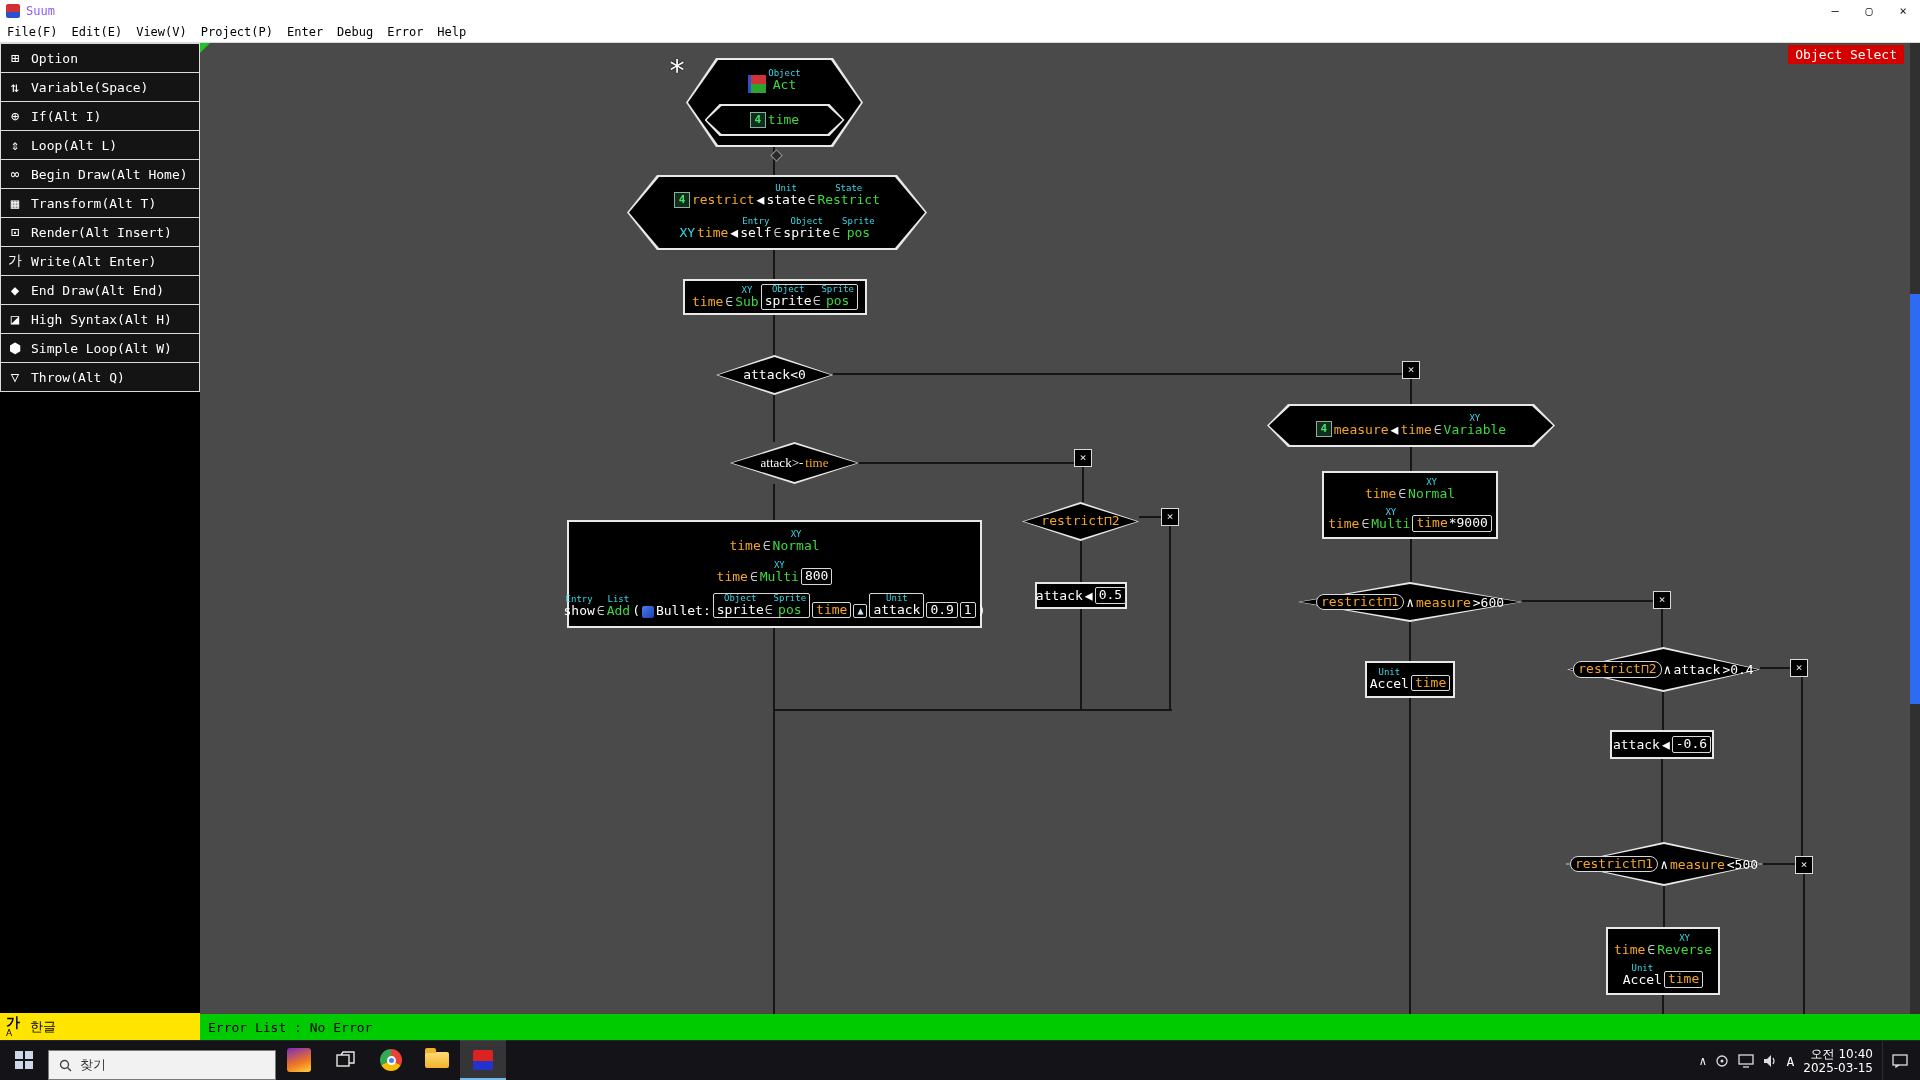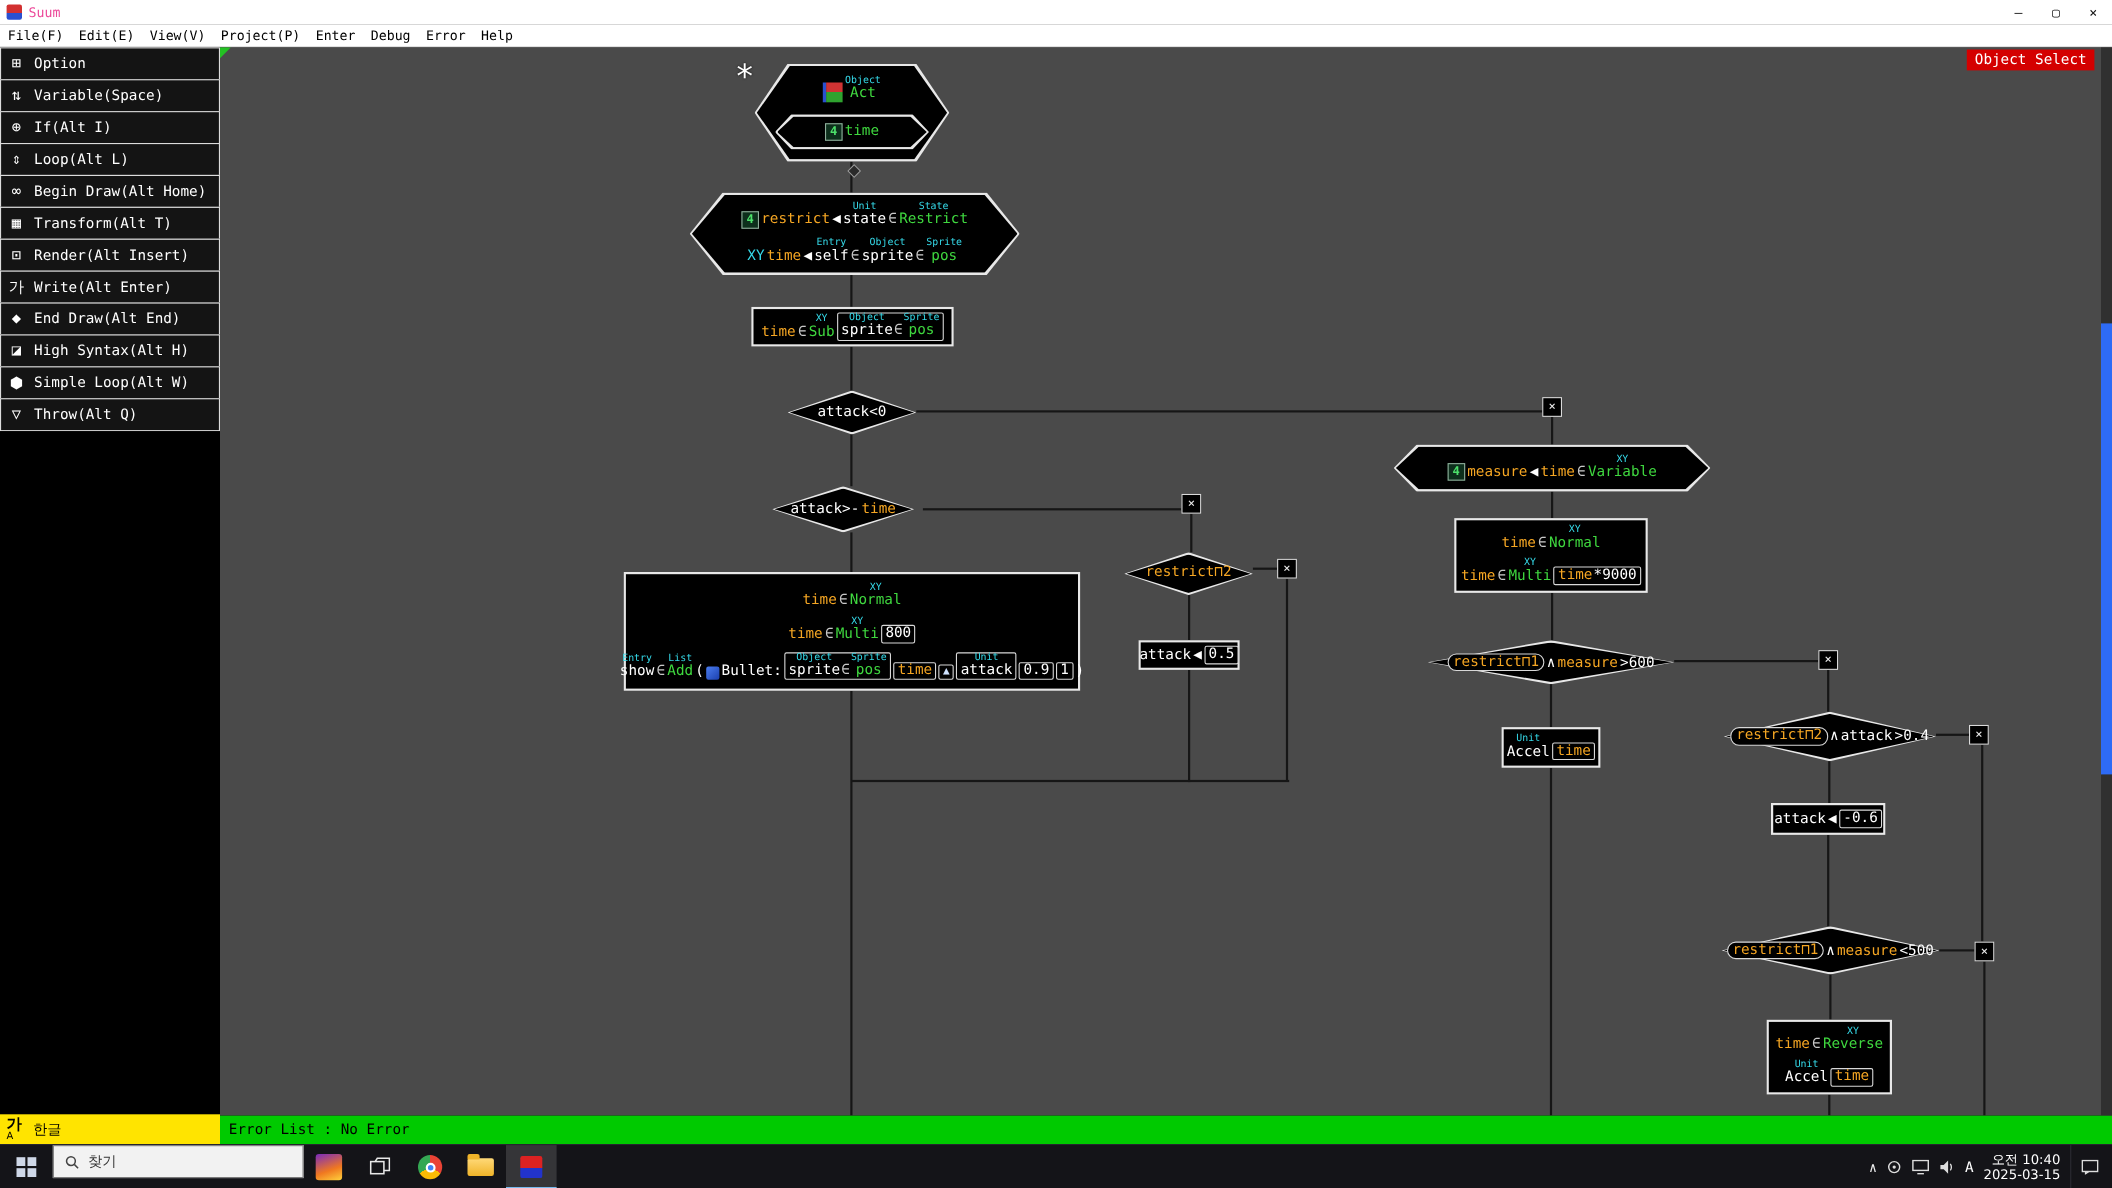--- a/index.html
+++ b/index.html
@@ -2,21 +2,21 @@
 <html><head>
 <meta charset="utf-8">
 <style>
   * { margin:0; padding:0; box-sizing:border-box; }
   html,body { width:1920px; height:1080px; overflow:hidden; background:#000; }
   body { font-family:"DejaVu Sans Mono", monospace; }
 
   
   .titlebar { height:22px; background:#fff; display:flex; align-items:center; padding-left:6px; gap:6px; }
   .app-ic { width:14px; height:14px; background:linear-gradient(180deg,#d23030 55%,#2a50d0 55%); border-radius:2px; }
-  .title-text { font-size:12px; color:#ec4899; }
+  .title-text { font-size:12px; color:#8b5cf6; }
   .win-btns { margin-left:auto; display:flex; height:100%; }
   .win-btn { width:34px; height:100%; display:flex; align-items:center; justify-content:center; font-size:12px; color:#111; }
   .menubar { height:21px; background:#fff; display:flex; align-items:center; border-bottom:1px solid #d9d9d9; }
   .menu-item { font-size:12px; color:#000; padding:0 7px; height:100%; display:flex; align-items:center; }
 
   
   .main { display:flex; height:997px; }
   .sidebar { width:200px; background:#000; display:flex; flex-direction:column; }
   .sb-item { height:30px; background:#141414; border:1px solid #dcdcdc; margin-top:-1px; display:flex; align-items:center; gap:6px; padding-left:4px; color:#fff; font-size:13px; white-space:nowrap; overflow:hidden; }
   .sb-item:first-child { margin-top:0; }
@@ -53,21 +53,21 @@
   .valbox { display:inline-flex; align-items:flex-end; gap:1px; border:1px solid #d8d8d8; border-radius:2px; padding:0 3px; background:#000; }
   .roundbox { display:inline-flex; align-items:flex-end; gap:1px; border:1px solid #d8d8d8; border-radius:8px; padding:0 4px; background:#000; }
   .inner-hex { position:relative; width:140px; height:32px; }
   .ic-four { width:16px; height:16px; background:#0d2f1c; border:1px solid #8fae9b; color:#4ce06a; font:bold 11px/14px "DejaVu Sans Mono",monospace; text-align:center; }
   .ic-object-swatch { width:18px; height:18px; background:linear-gradient(180deg,#cf3333 50%,#2fa32f 50%); border-left:3px solid #2a50d0; }
   .ic-bullet { width:12px; height:12px; background:linear-gradient(135deg,#4a7df0,#1b3fae); border-radius:2px; }
   .ic-up { color:#cfe2ff; font-size:10px; line-height:12px; }
   .cursor-glyph { position:absolute; font-size:30px; color:#fff; z-index:7; text-shadow:0 0 2px #000; }
 
   
-  .taskbar { height:40px; background:#141418; display:flex; align-items:flex-start; position:relative; border-top:1px solid #26262e; }
+  .taskbar { height:40px; background:#141418; display:flex; align-items:flex-end; position:relative; border-top:1px solid #26262e; }
   .start-btn { width:48px; height:40px; display:flex; align-items:center; justify-content:center; }
   .win-logo { display:grid; grid-template-columns:8px 8px; grid-template-rows:8px 8px; gap:2px; }
   .win-logo span { background:#cfd8e8; }
   .search-box { width:228px; height:30px; background:#f2f2f2; border:1px solid #7a7a7a; display:flex; align-items:center; gap:8px; padding-left:10px; }
   .search-box span { font-size:13px; color:#333; font-family:"DejaVu Sans",sans-serif; }
   .tb-slot { width:46px; height:40px; display:flex; align-items:center; justify-content:center; }
   .tb-active { background:rgba(255,255,255,.14); box-shadow:inset 0 -2px 0 #76b9ed; }
   .photo-ic { width:24px; height:24px; border-radius:3px; background:linear-gradient(160deg,#7a2bbf 0%,#f07820 60%,#ffd23c 100%); }
   .chrome-ic { width:22px; height:22px; border-radius:50%; background:conic-gradient(#ea4335 0 120deg,#fbbc05 120deg 240deg,#34a853 240deg 360deg); display:flex; align-items:center; justify-content:center; }
   .chrome-ic i { display:block; width:9px; height:9px; border-radius:50%; background:#4285f4; border:2px solid #fff; }
@@ -319,21 +319,21 @@
           <div class="clip-o" style="clip-path: polygon(50% 0px, 100% 50%, 50% 100%, 0px 50%);"></div>
           <div class="clip-i" style="clip-path: polygon(50% 0px, 100% 50%, 50% 100%, 0px 50%);"></div>
           <div class="ncontent">
             <div class="fline">
               <span class="tok">
                 <span class="mn k-plain">attack&lt;0</span>
               </span>
             </div>
           </div>
         </div>
-        <div class="node shape-diamond" style="left: 502px; top: 399px; width: 129px; height: 42px;">
+        <div class="node shape-diamond" style="left: 530px; top: 399px; width: 129px; height: 42px; font-family: Liberation Serif, serif;">
           <div class="clip-o" style="clip-path: polygon(50% 0px, 100% 50%, 50% 100%, 0px 50%);"></div>
           <div class="clip-i" style="clip-path: polygon(50% 0px, 100% 50%, 50% 100%, 0px 50%);"></div>
           <div class="ncontent">
             <div class="fline">
               <span class="tok">
                 <span class="mn k-plain">attack&gt;-</span>
               </span>
               <span class="tok">
                 <span class="mn k-var">time</span>
               </span>

